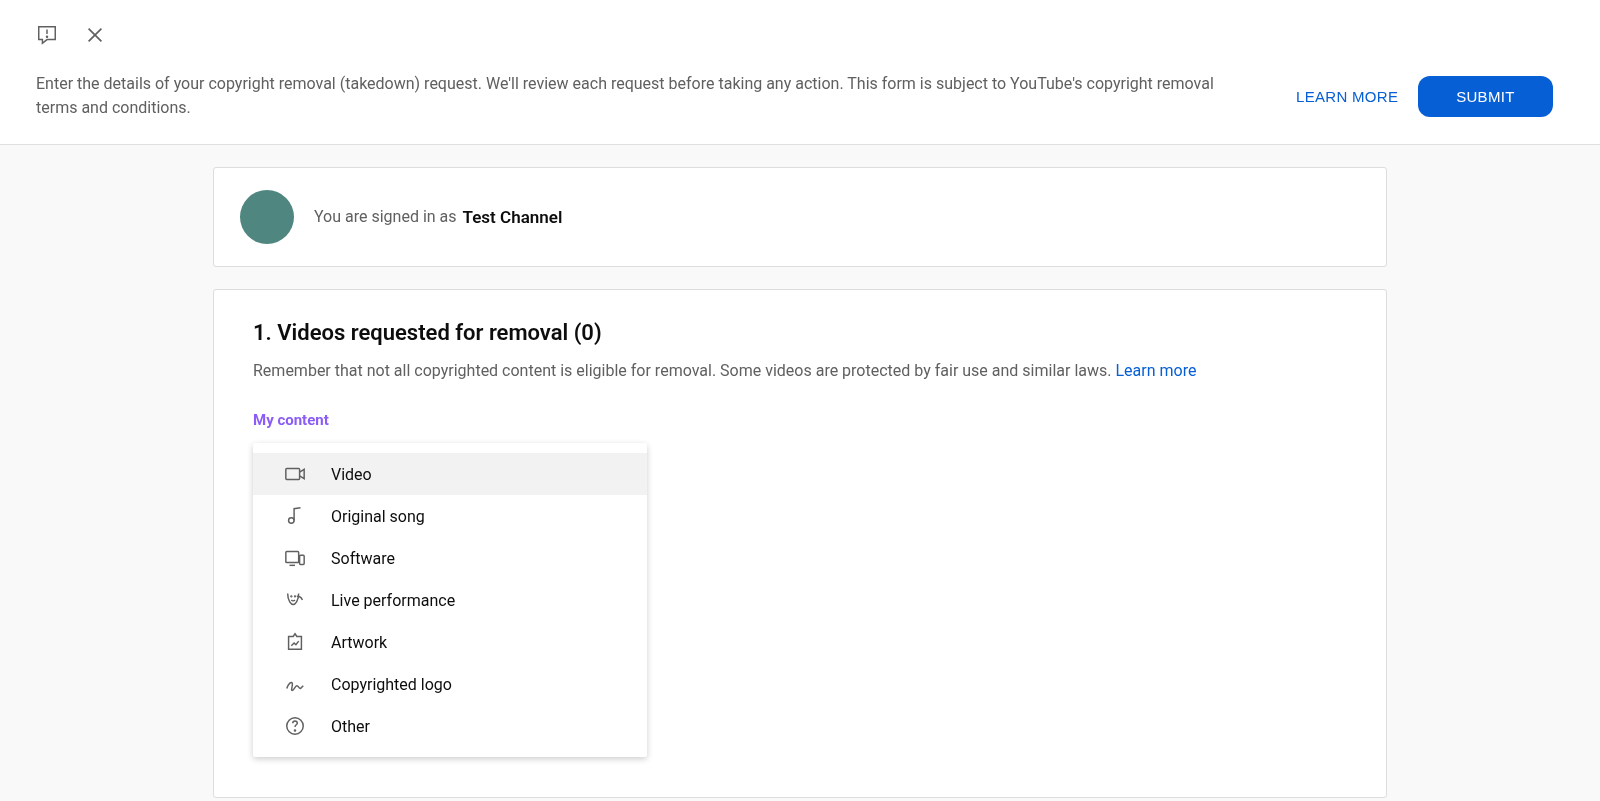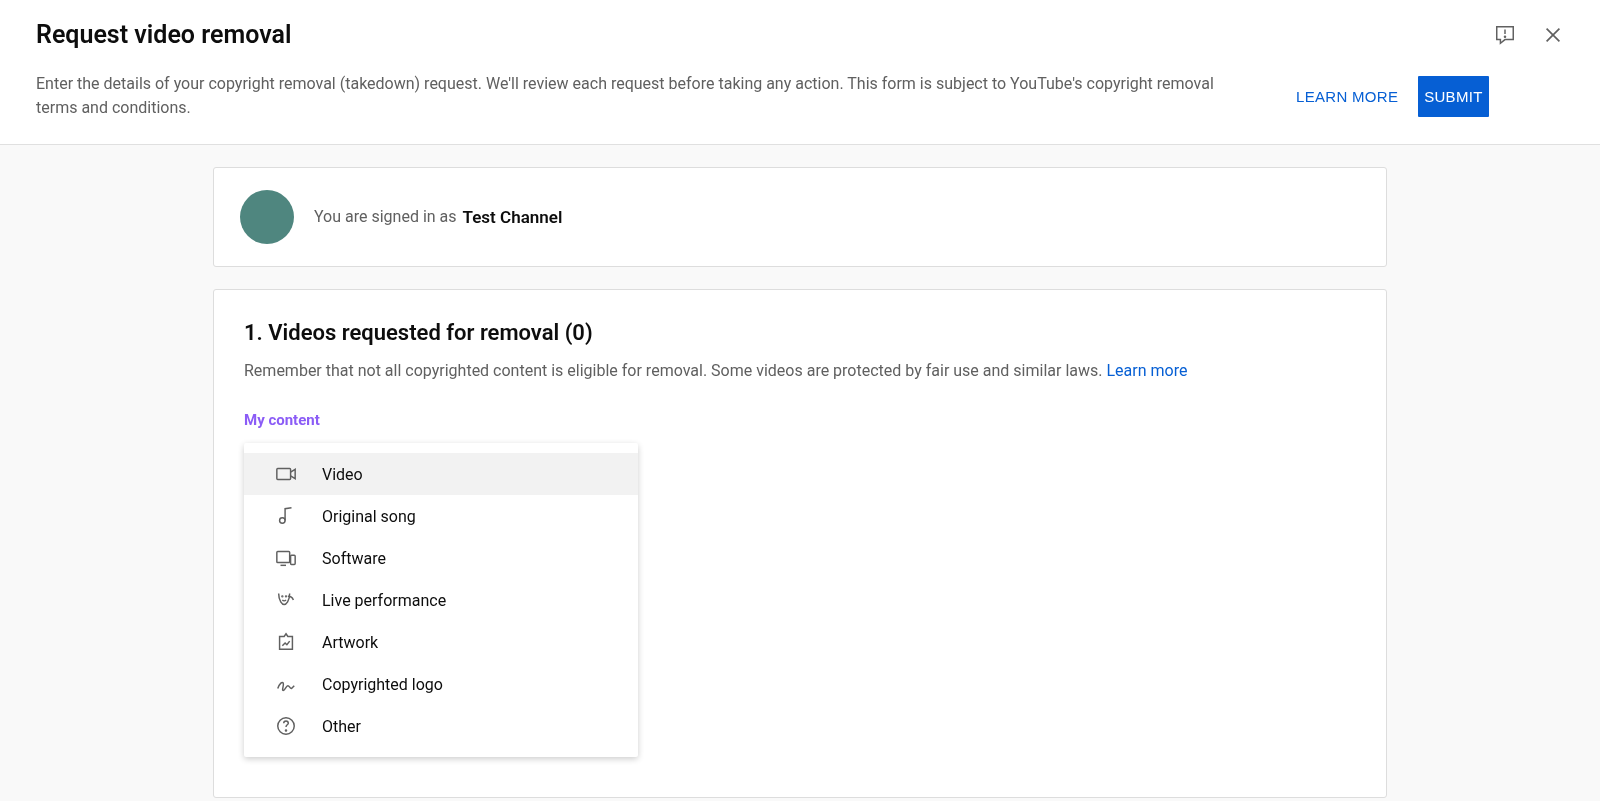--- a/index.html
+++ b/index.html
@@ -63,22 +63,22 @@
       font-weight: 500;
       cursor: pointer;
       letter-spacing: 0.3px;
     }
     .btn-primary {
       background: #065fd4;
       border: none;
       color: #fff;
       font-size: 15px;
       font-weight: 500;
-      padding: 12px 6px;
-      border-radius: 1px;
+      padding: 12px 38px;
+      border-radius: 12px;
       cursor: pointer;
       letter-spacing: 0.3px;
     }
     .container {
       max-width: 1174px;
       margin: 22px auto 0;
       padding: 0;
     }
     .card {
       background: #fff;
@@ -107,21 +107,21 @@
     .signin-label {
       font-size: 16px;
       color: #606060;
     }
     .signin-channel {
       font-size: 17px;
       font-weight: 600;
       color: #0d0d0d;
     }
     .section-card {
-      padding: 30px 30px 40px 30px;
+      padding: 30px 30px 40px 39px;
       position: relative;
     }
     .section-title {
       font-size: 22px;
       font-weight: 600;
       color: #0d0d0d;
       margin-bottom: 14px;
     }
     .section-description {
       font-size: 16px;
@@ -167,21 +167,20 @@
       align-items: center;
       justify-content: center;
       flex-shrink: 0;
     }
   </style>
 </head>
 <body>
 
 <div class="header">
   <div class="header-top">
-    <div class="header-title">Request video removal</div>
     <div class="header-icons">
       <span>
         <svg width="22" height="22" viewBox="0 0 24 24" fill="none" stroke="#606060" stroke-width="1.6">
           <path d="M3 3h18v14H12l-5 4v-4H3V3z"></path>
           <line x1="12" y1="6" x2="12" y2="11"></line>
           <circle cx="12" cy="14" r="0.6" fill="#606060"></circle>
         </svg>
       </span>
       <span>
         <svg width="22" height="22" viewBox="0 0 24 24" fill="none" stroke="#606060" stroke-width="1.8">

